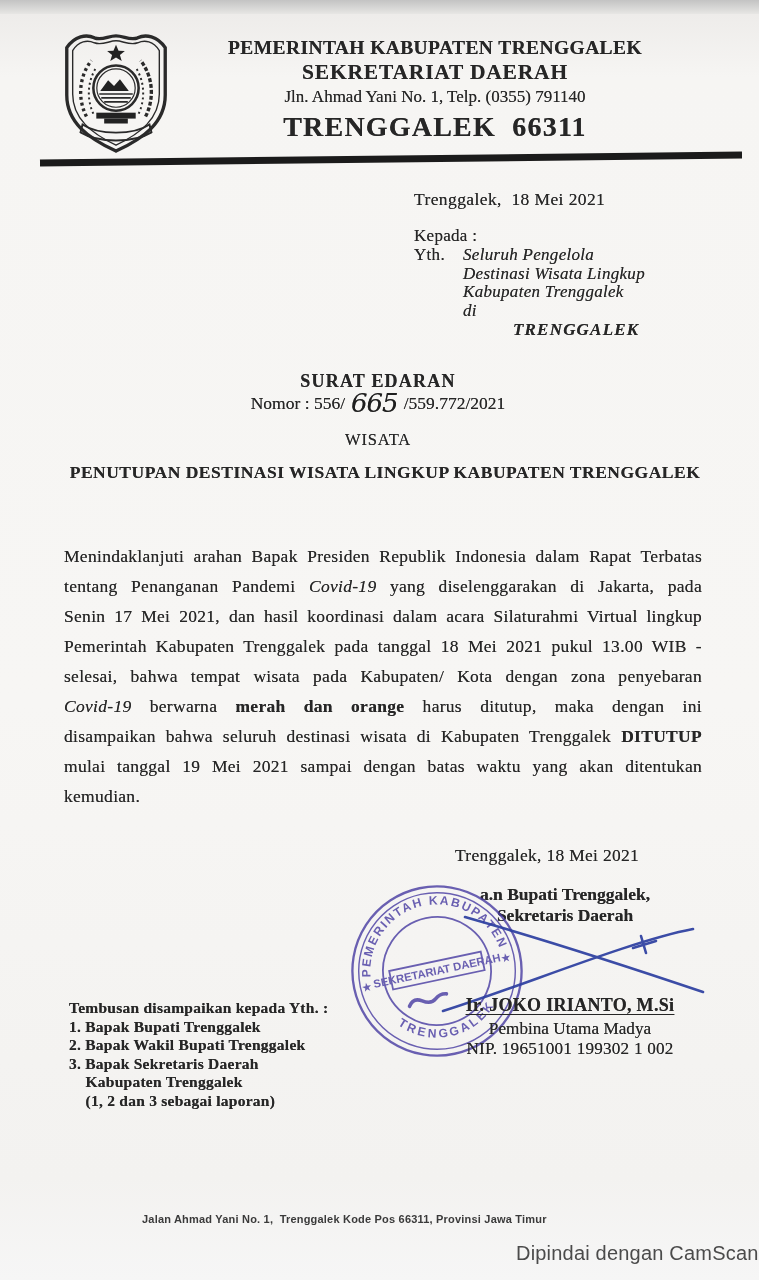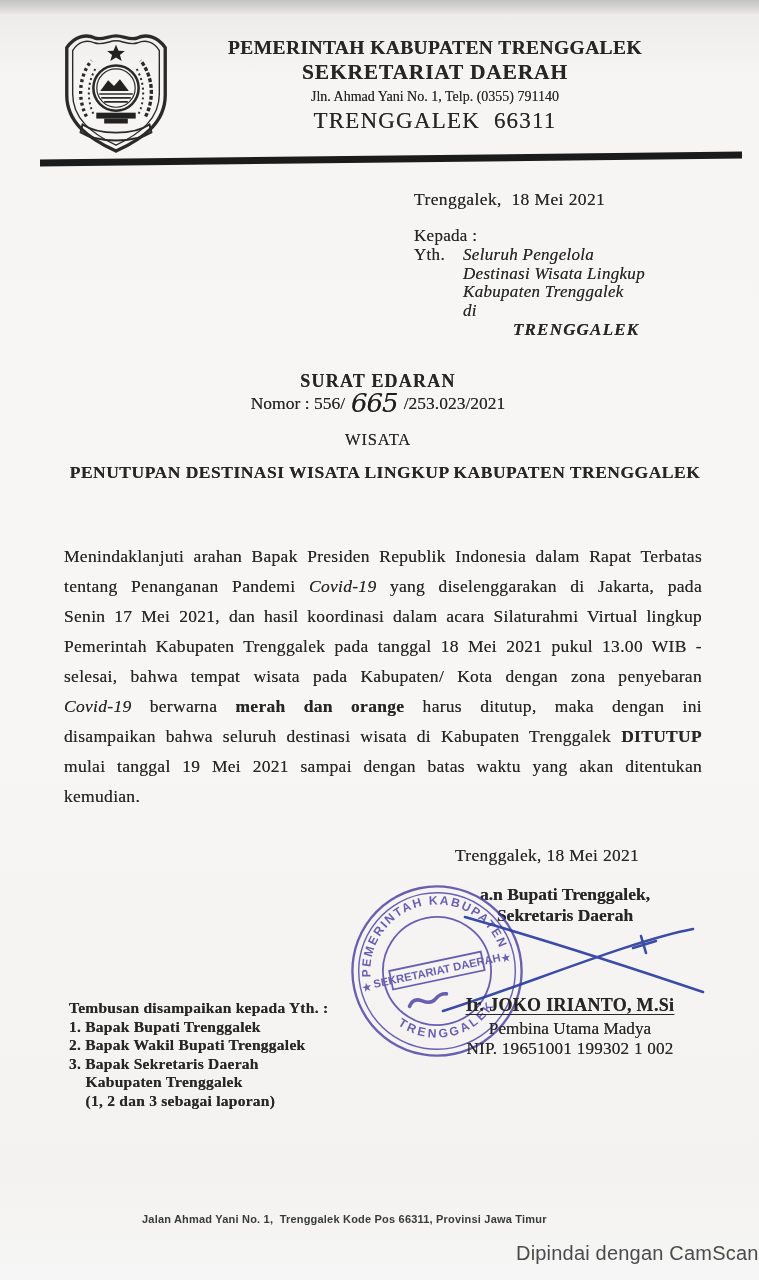--- a/index.html
+++ b/index.html
@@ -9,22 +9,22 @@
     font-family:"Liberation Serif", serif;color:#262626;
   }
   .top-strip{position:absolute;left:0;top:0;width:759px;height:14px;
     background:linear-gradient(180deg,#c3c3c3,#e7e6e4);}
   .ink{text-shadow:0 0 .6px rgba(25,25,25,.65);}
   
   .crest{position:absolute;left:52px;top:28px;width:128px;height:128px;}
   .letterhead-text{position:absolute;left:205px;top:36px;width:460px;text-align:center;}
   .lh1{font-size:19.5px;font-weight:bold;letter-spacing:.4px;line-height:24px;}
   .lh2{font-size:21.5px;font-weight:bold;letter-spacing:.8px;line-height:25px;}
-  .lh3{font-size:14px;line-height:19px;margin-top:2px;}
-  .lh4{font-size:23px;font-weight:normal;letter-spacing:1.2px;line-height:26px;margin-top:2px;white-space:pre;}
+  .lh3{font-size:17px;line-height:19px;margin-top:2px;}
+  .lh4{font-size:28px;font-weight:bold;letter-spacing:1.2px;line-height:26px;margin-top:8px;white-space:pre;}
   .rule{position:absolute;left:0;top:146px;width:759px;height:26px;}
   
   .dateline{position:absolute;left:414px;top:189px;font-size:17.5px;letter-spacing:.4px;white-space:pre;}
   .addressee{position:absolute;left:414px;top:227px;font-size:17px;line-height:18.8px;letter-spacing:.3px;}
   .addr-row{display:flex;}
   .addr-label{width:49px;}
   .addr-col{display:flex;flex-direction:column;font-style:italic;}
   .addr-city{font-weight:bold;margin-left:50px;letter-spacing:1.2px;}
   
   .subject-block{position:absolute;left:178px;top:371px;width:400px;text-align:center;}
@@ -106,21 +106,21 @@
         <span>Destinasi Wisata Lingkup</span>
         <span>Kabupaten Trenggalek</span>
         <span>di</span>
         <span class="addr-city">TRENGGALEK</span>
       </span>
     </div>
   </div>
 
   <div class="subject-block ink">
     <div class="se-title">SURAT EDARAN</div>
-    <div class="se-nomor"><span>Nomor : 556/</span><span class="hand">665</span><span>/253.023/2021</span></div>
+    <div class="se-nomor"><span>Nomor : 556/</span><span class="hand">665</span><span>/559.772/2021</span></div>
     <div class="se-tentang">WISATA</div>
   </div>
 
   <div class="subject-line ink">PENUTUPAN DESTINASI WISATA LINGKUP KABUPATEN TRENGGALEK</div>
 
   <p class="body-par ink"><span>Menindaklanjuti arahan Bapak Presiden Republik Indonesia dalam Rapat Terbatas tentang Penanganan Pandemi </span><span class="seg-italic">Covid-19</span><span> yang diselenggarakan di Jakarta, pada Senin 17 Mei 2021, dan hasil koordinasi dalam acara Silaturahmi Virtual lingkup Pemerintah Kabupaten Trenggalek pada tanggal 18 Mei 2021 pukul 13.00 WIB - selesai, bahwa tempat wisata pada Kabupaten/ Kota dengan zona penyebaran </span><span class="seg-italic">Covid-19</span><span> berwarna </span><span class="seg-bold">merah dan orange</span><span> harus ditutup, maka dengan ini disampaikan bahwa seluruh destinasi wisata di Kabupaten Trenggalek </span><span class="seg-bold">DITUTUP</span><span> mulai tanggal 19 Mei 2021 sampai dengan batas waktu yang akan ditentukan kemudian.</span></p>
 
   <div class="sig-dateline ink">Trenggalek, 18 Mei 2021</div>
 
   <div class="sig-heading ink">

